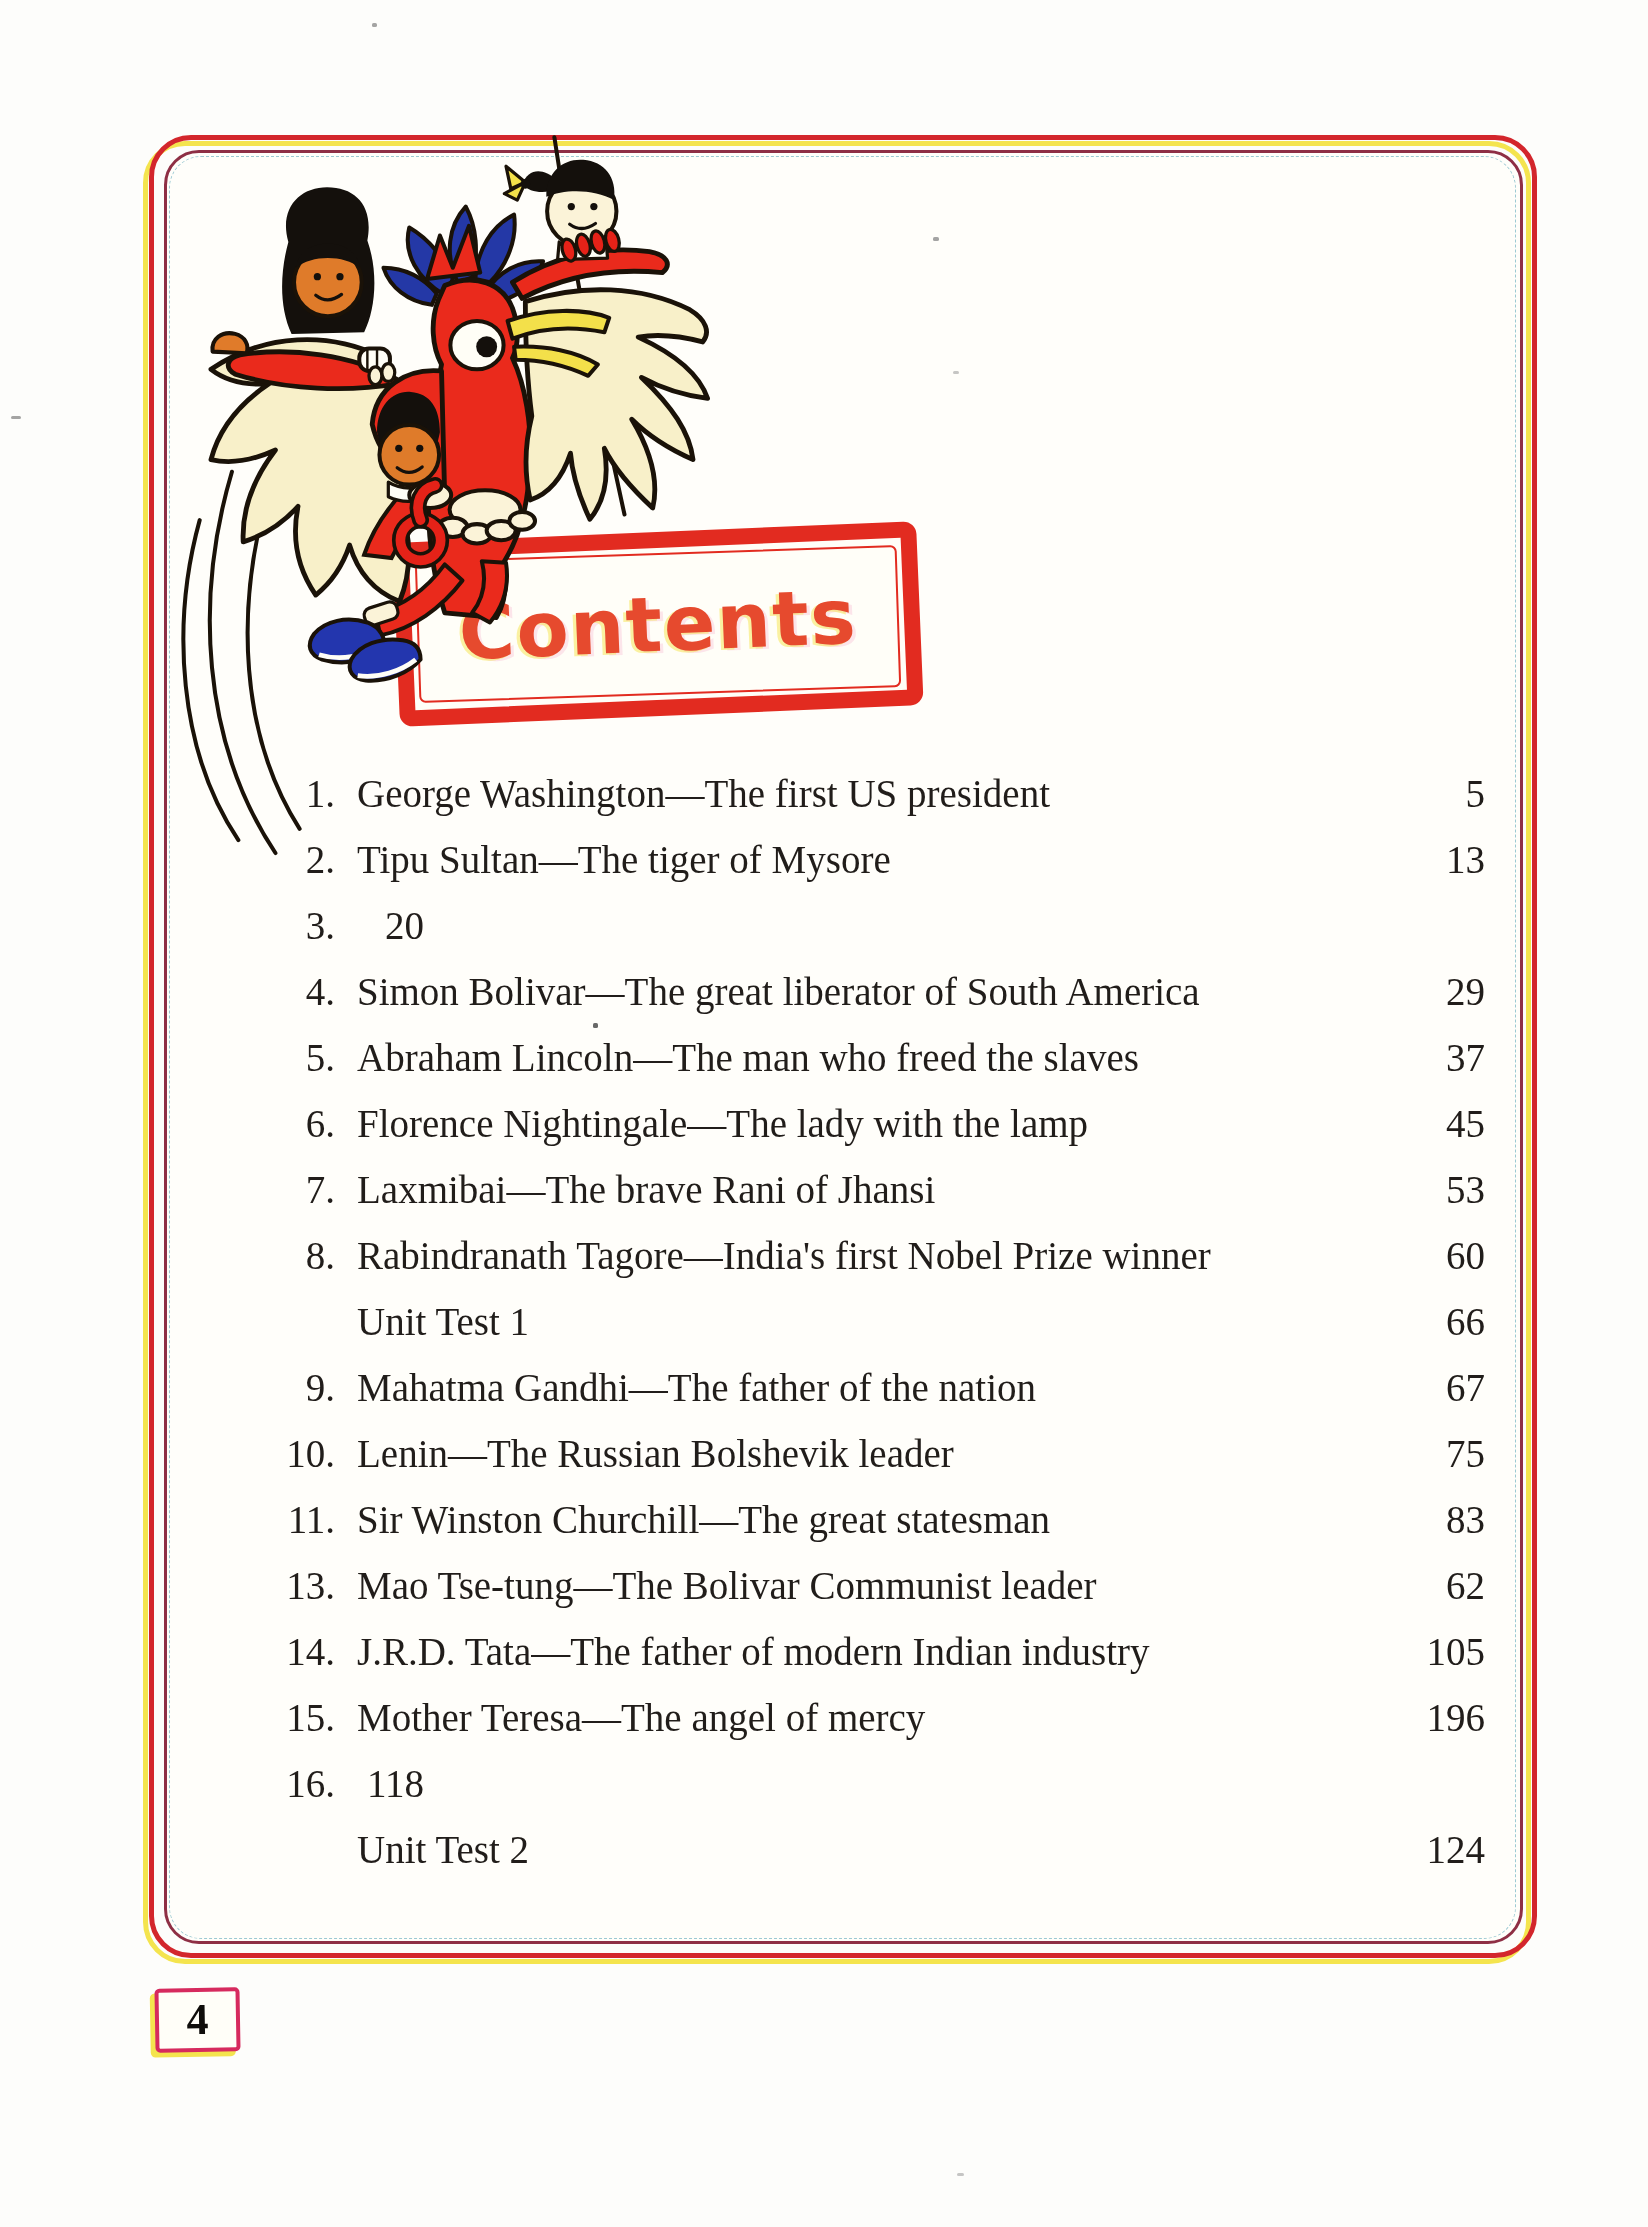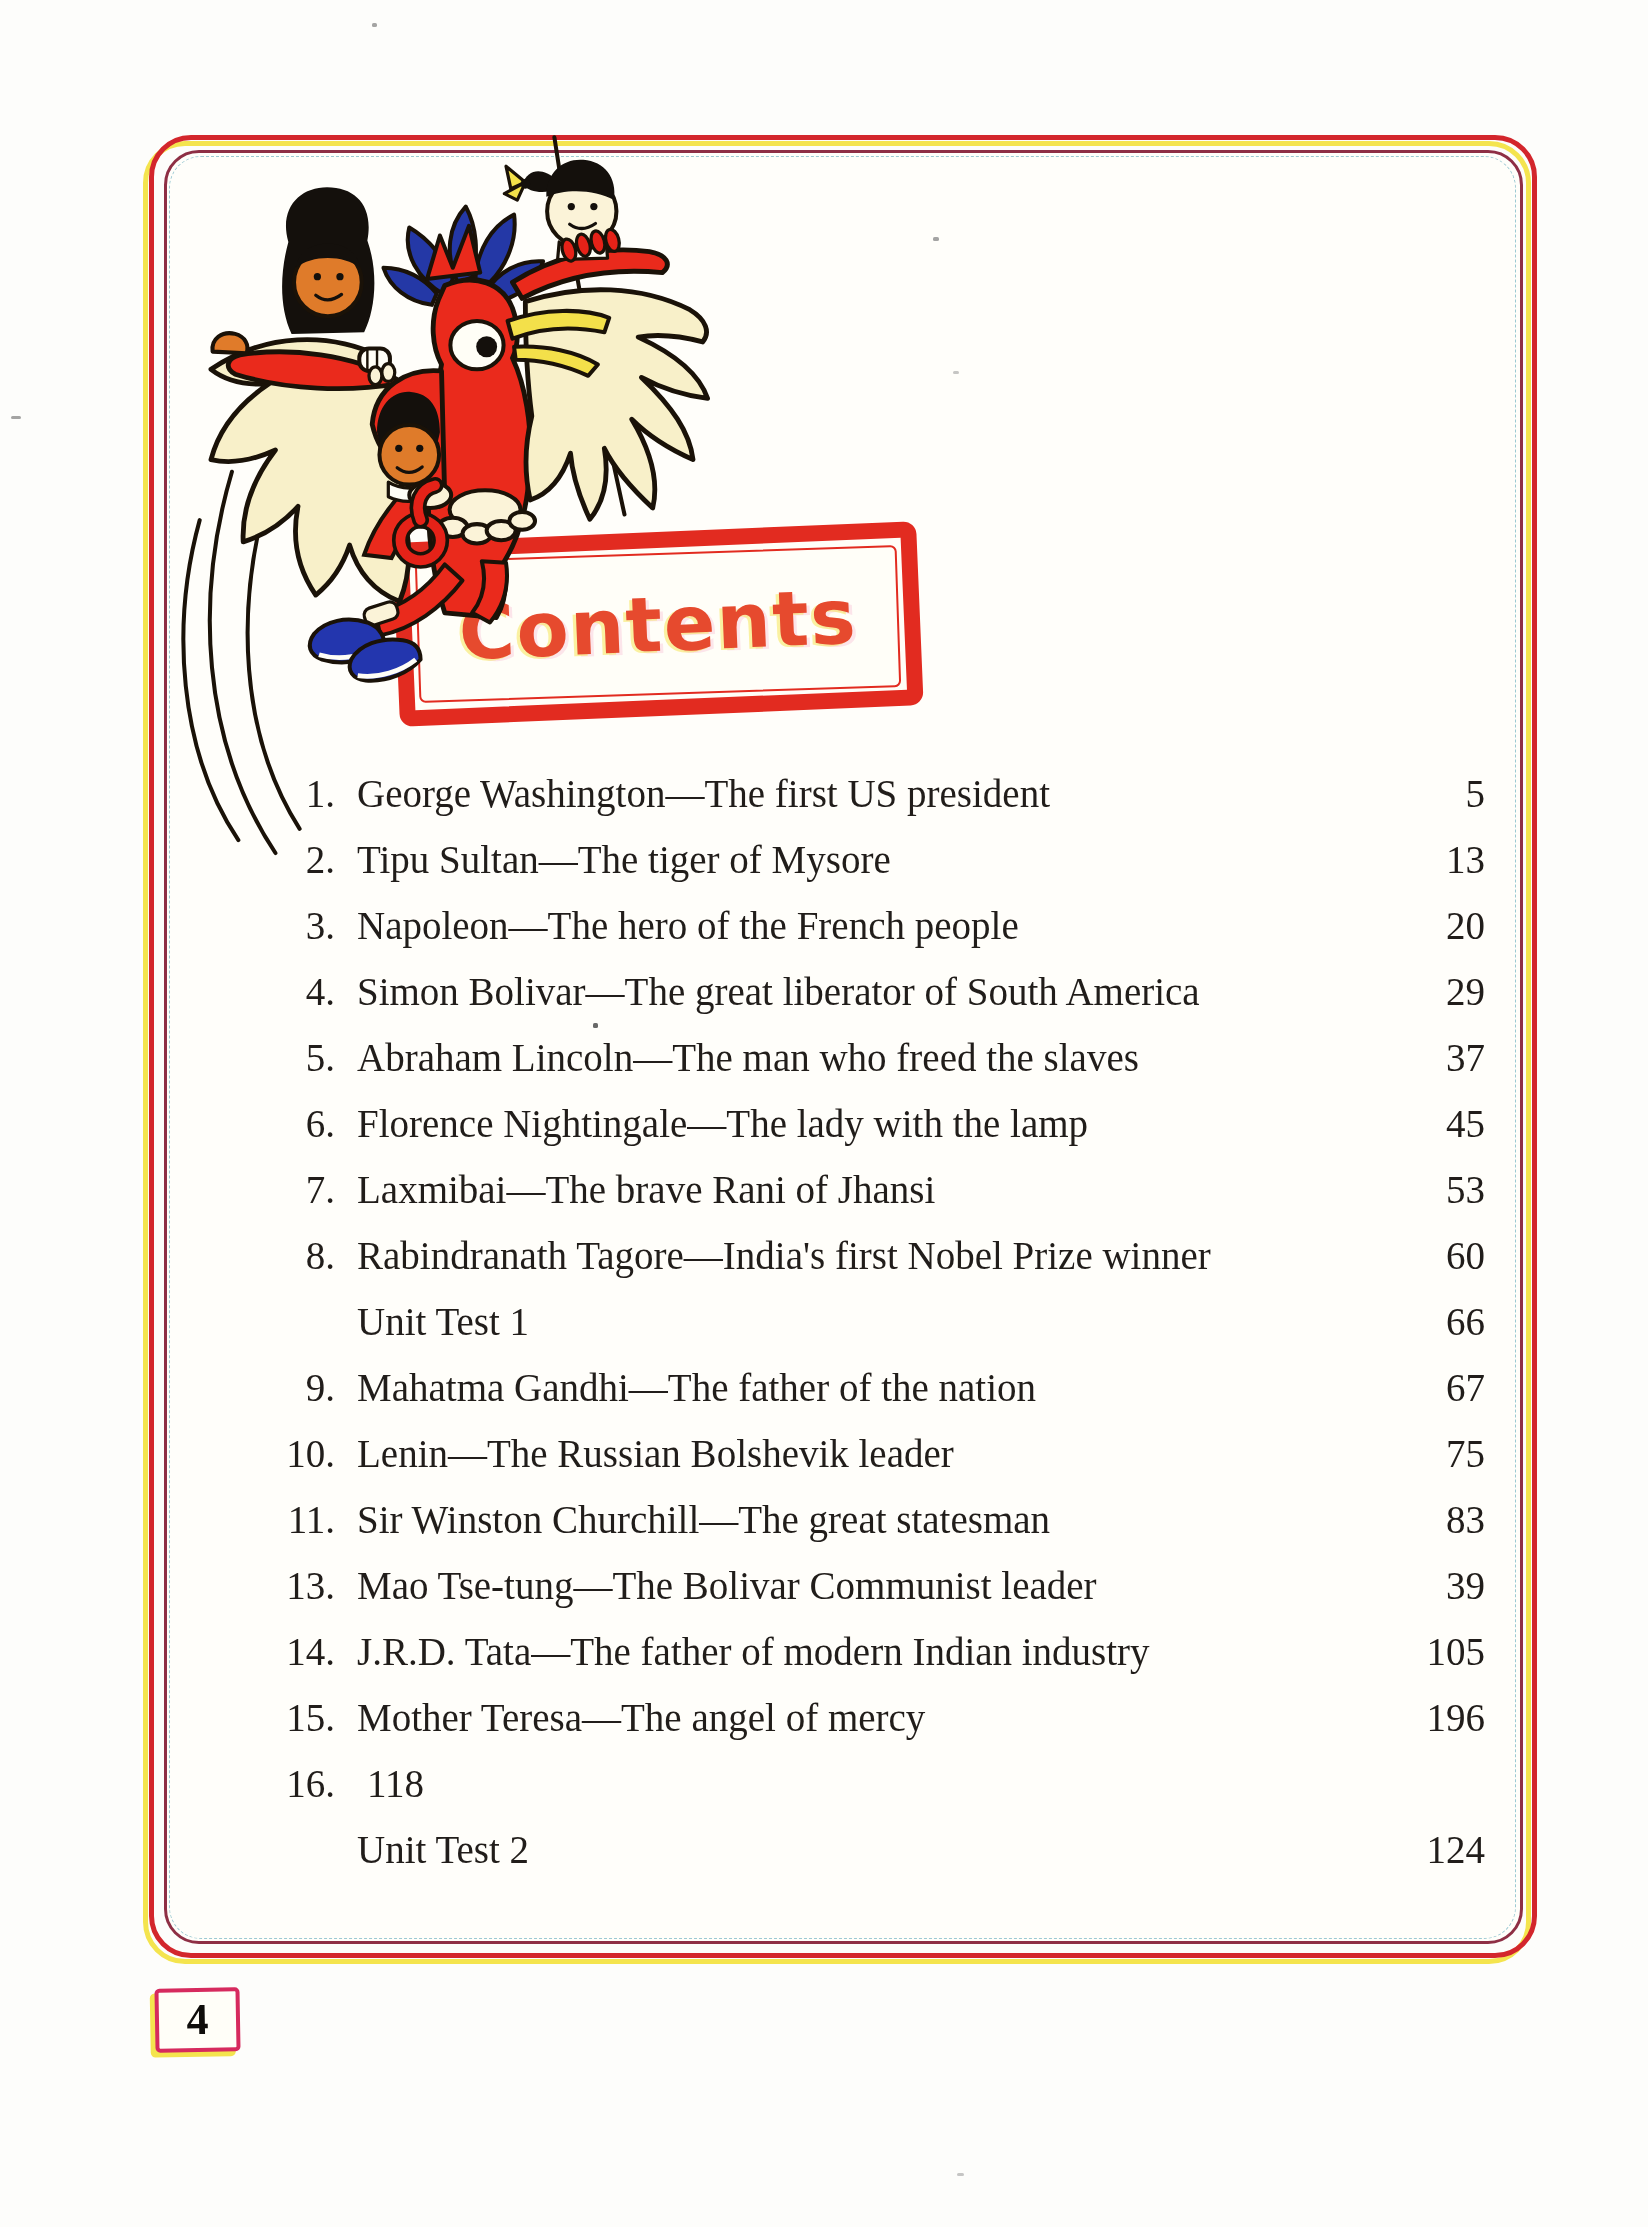--- a/index.html
+++ b/index.html
@@ -182,21 +182,20 @@
       <span class="toc-title">George Washington—The first US president</span>
       <span class="toc-page">5</span>
     </div>
       <div class="toc-row">
       <span class="toc-num">2.</span>
       <span class="toc-title">Tipu Sultan—The tiger of Mysore</span>
       <span class="toc-page">13</span>
     </div>
       <div class="toc-row">
       <span class="toc-num">3.</span>
-      <span class="toc-title">Napoleon—The hero of the French people</span>
       <span class="toc-page">20</span>
     </div>
       <div class="toc-row">
       <span class="toc-num">4.</span>
       <span class="toc-title">Simon Bolivar—The great liberator of South America</span>
       <span class="toc-page">29</span>
     </div>
       <div class="toc-row">
       <span class="toc-num">5.</span>
       <span class="toc-title">Abraham Lincoln—The man who freed the slaves</span>
@@ -233,21 +232,21 @@
       <span class="toc-page">75</span>
     </div>
       <div class="toc-row">
       <span class="toc-num">11.</span>
       <span class="toc-title">Sir Winston Churchill—The great statesman</span>
       <span class="toc-page">83</span>
     </div>
       <div class="toc-row">
       <span class="toc-num">13.</span>
       <span class="toc-title">Mao Tse-tung—The Bolivar Communist leader</span>
-      <span class="toc-page">39</span>
+      <span class="toc-page">62</span>
     </div>
       <div class="toc-row">
       <span class="toc-num">14.</span>
       <span class="toc-title">J.R.D. Tata—The father of modern Indian industry</span>
       <span class="toc-page">105</span>
     </div>
       <div class="toc-row">
       <span class="toc-num">15.</span>
       <span class="toc-title">Mother Teresa—The angel of mercy</span>
       <span class="toc-page">196</span>

